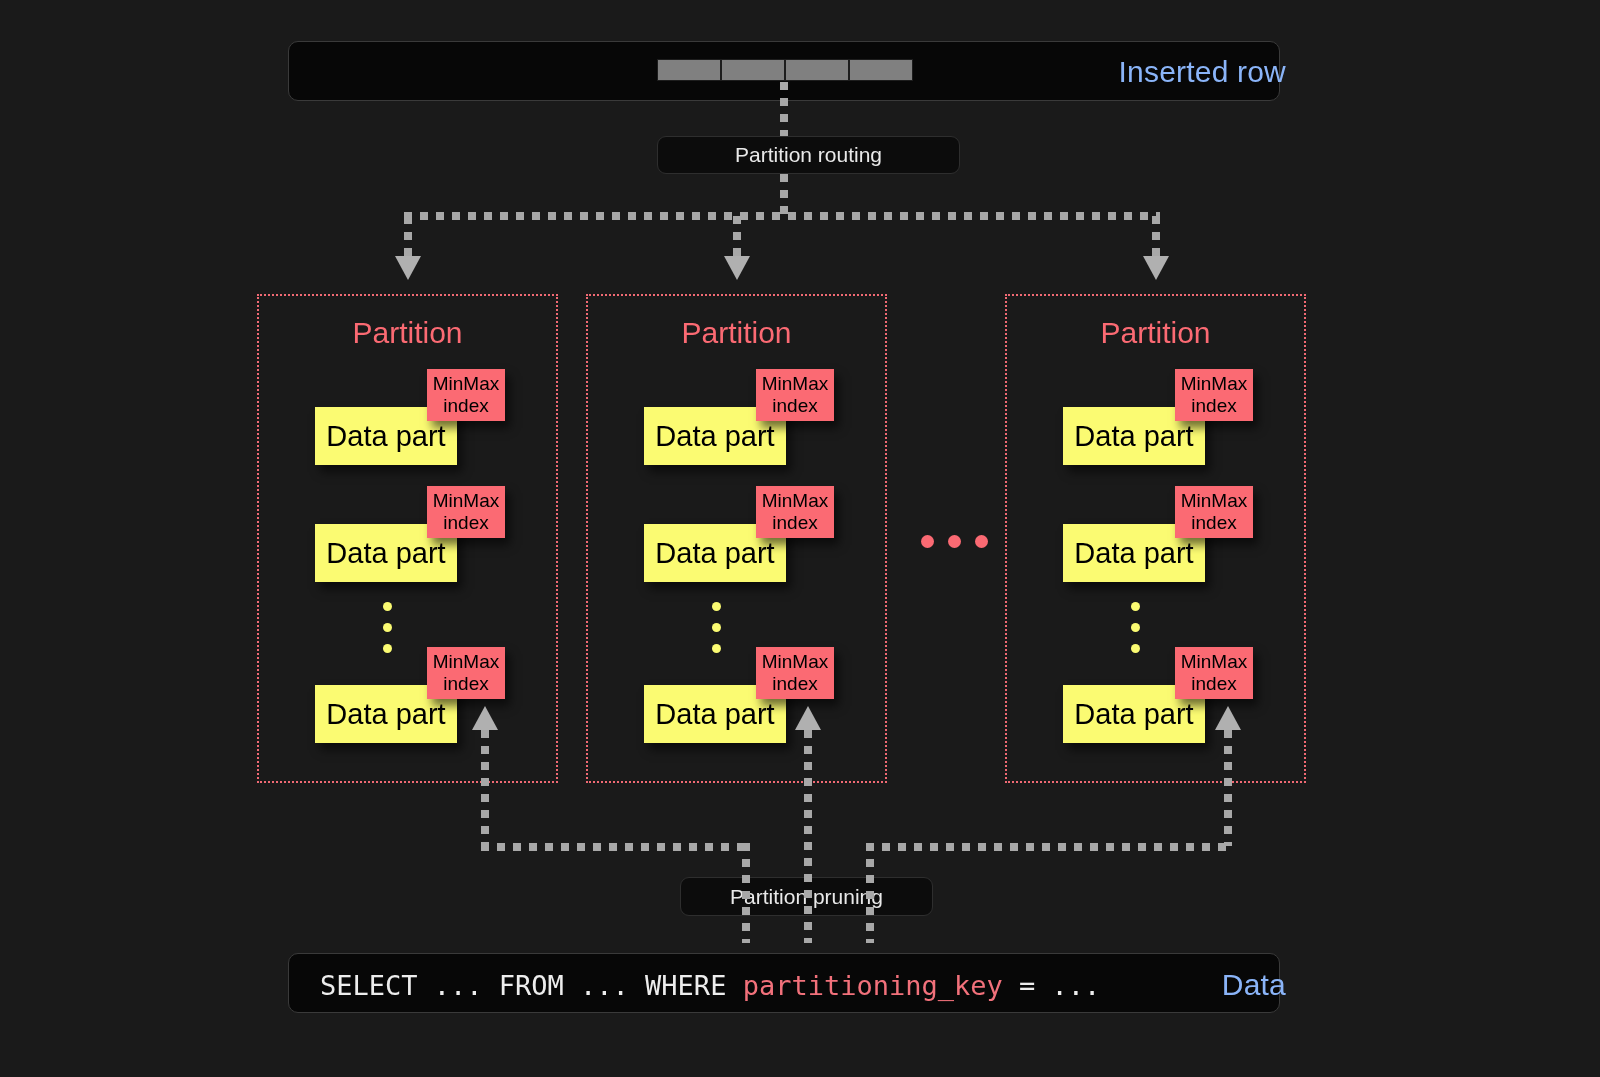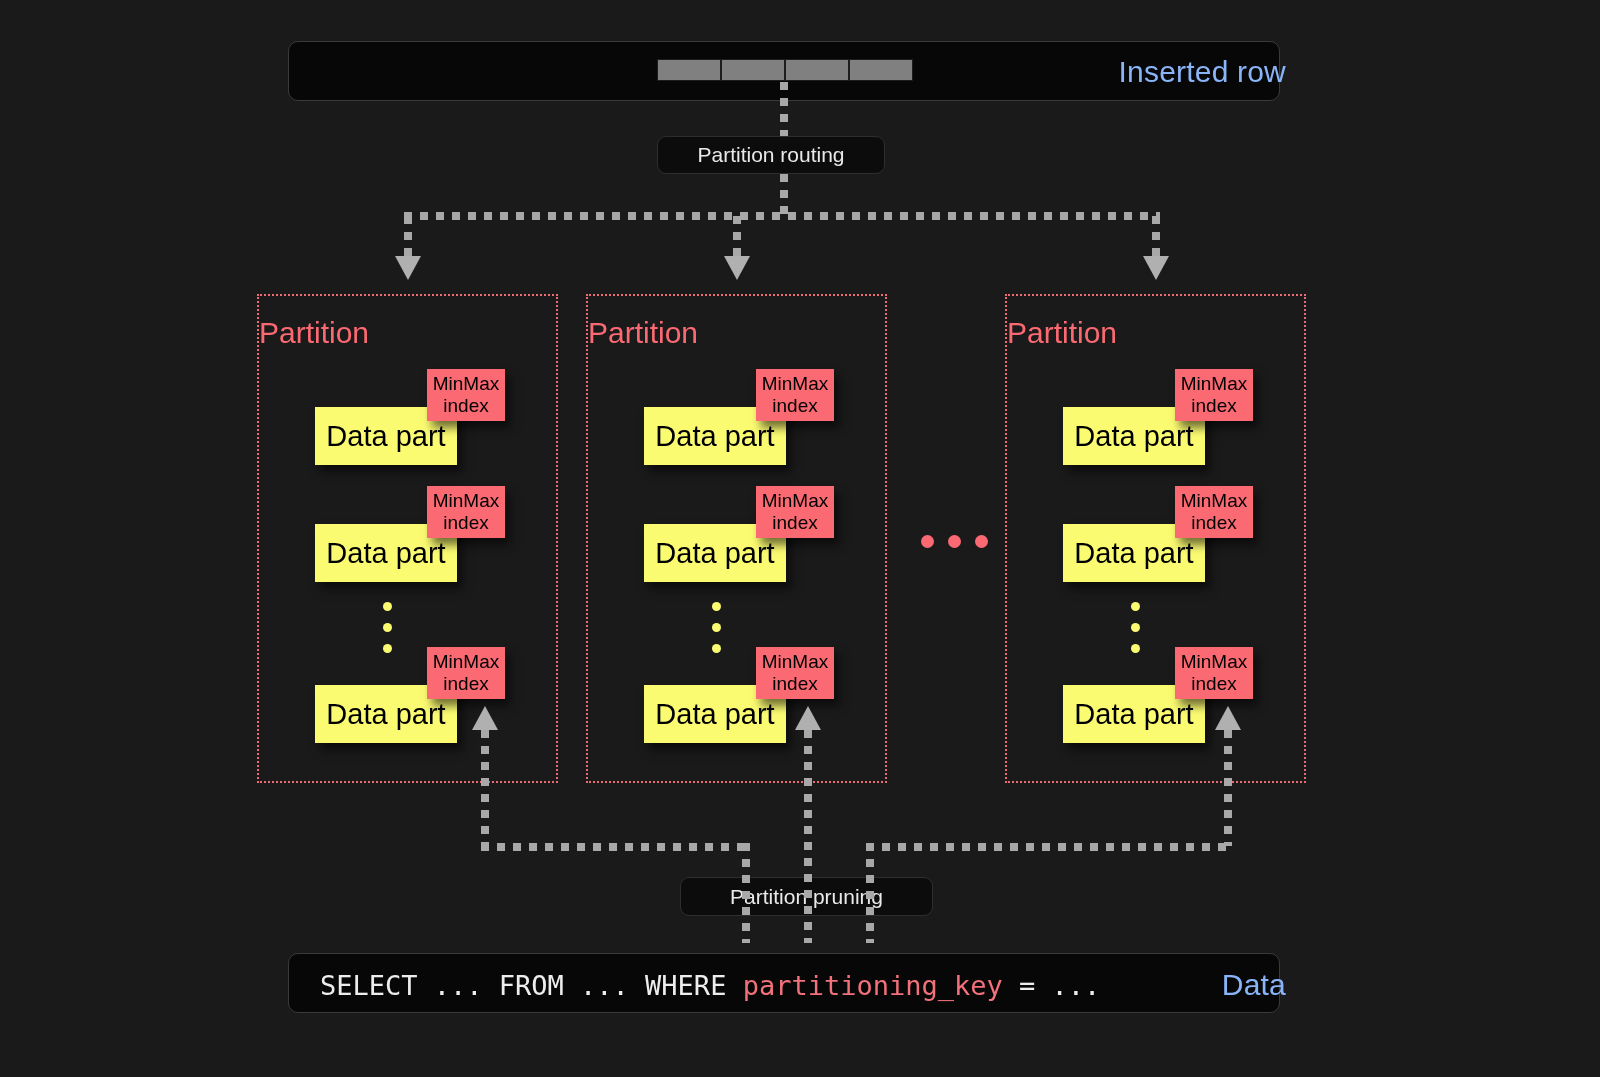--- a/index.html
+++ b/index.html
@@ -101,21 +101,21 @@
   .partition {
     position: absolute;
     border: 2px dotted #f06a74;
     box-sizing: border-box;
   }
   .partition-title {
     position: absolute;
     top: 20px;
     left: 0;
     width: 100%;
-    text-align: left;
+    text-align: center;
     color: #fb6a73;
     font-size: 30px;
   }
 
   .datapart {
     position: absolute;
     background: #fbfb72;
     color: #000;
     font-size: 29px;
     display: flex;
@@ -188,21 +188,21 @@
     <div class="row-cell"></div>
     <div class="row-cell"></div>
     <div class="row-cell"></div>
     <div class="row-cell"></div>
   </div>
 
   <div class="panel-label" style="right:314px; top:55px; color:#8ab4f8;">Inserted row</div>
 
   <div class="dot-v" style="left:780px; top:82px; height:56px;"></div>
 
-  <div class="pill" style="left:657px; top:136px; width:228px; height:38px;">Partition routing</div>
+  <div class="pill" style="left:657px; top:136px; width:303px; height:38px;">Partition routing</div>
 
   <div class="dot-v" style="left:780px; top:174px; height:42px;"></div>
 
   <div class="dot-h" style="left:404px; top:212px; width:756px;"></div>
 
   <div class="dot-v" style="left:404px; top:216px; height:42px;"></div>
   <div class="arrow-down" style="left:395px; top:256px;"></div>
 
   <div class="dot-v" style="left:733px; top:216px; height:42px;"></div>
   <div class="arrow-down" style="left:724px; top:256px;"></div>

